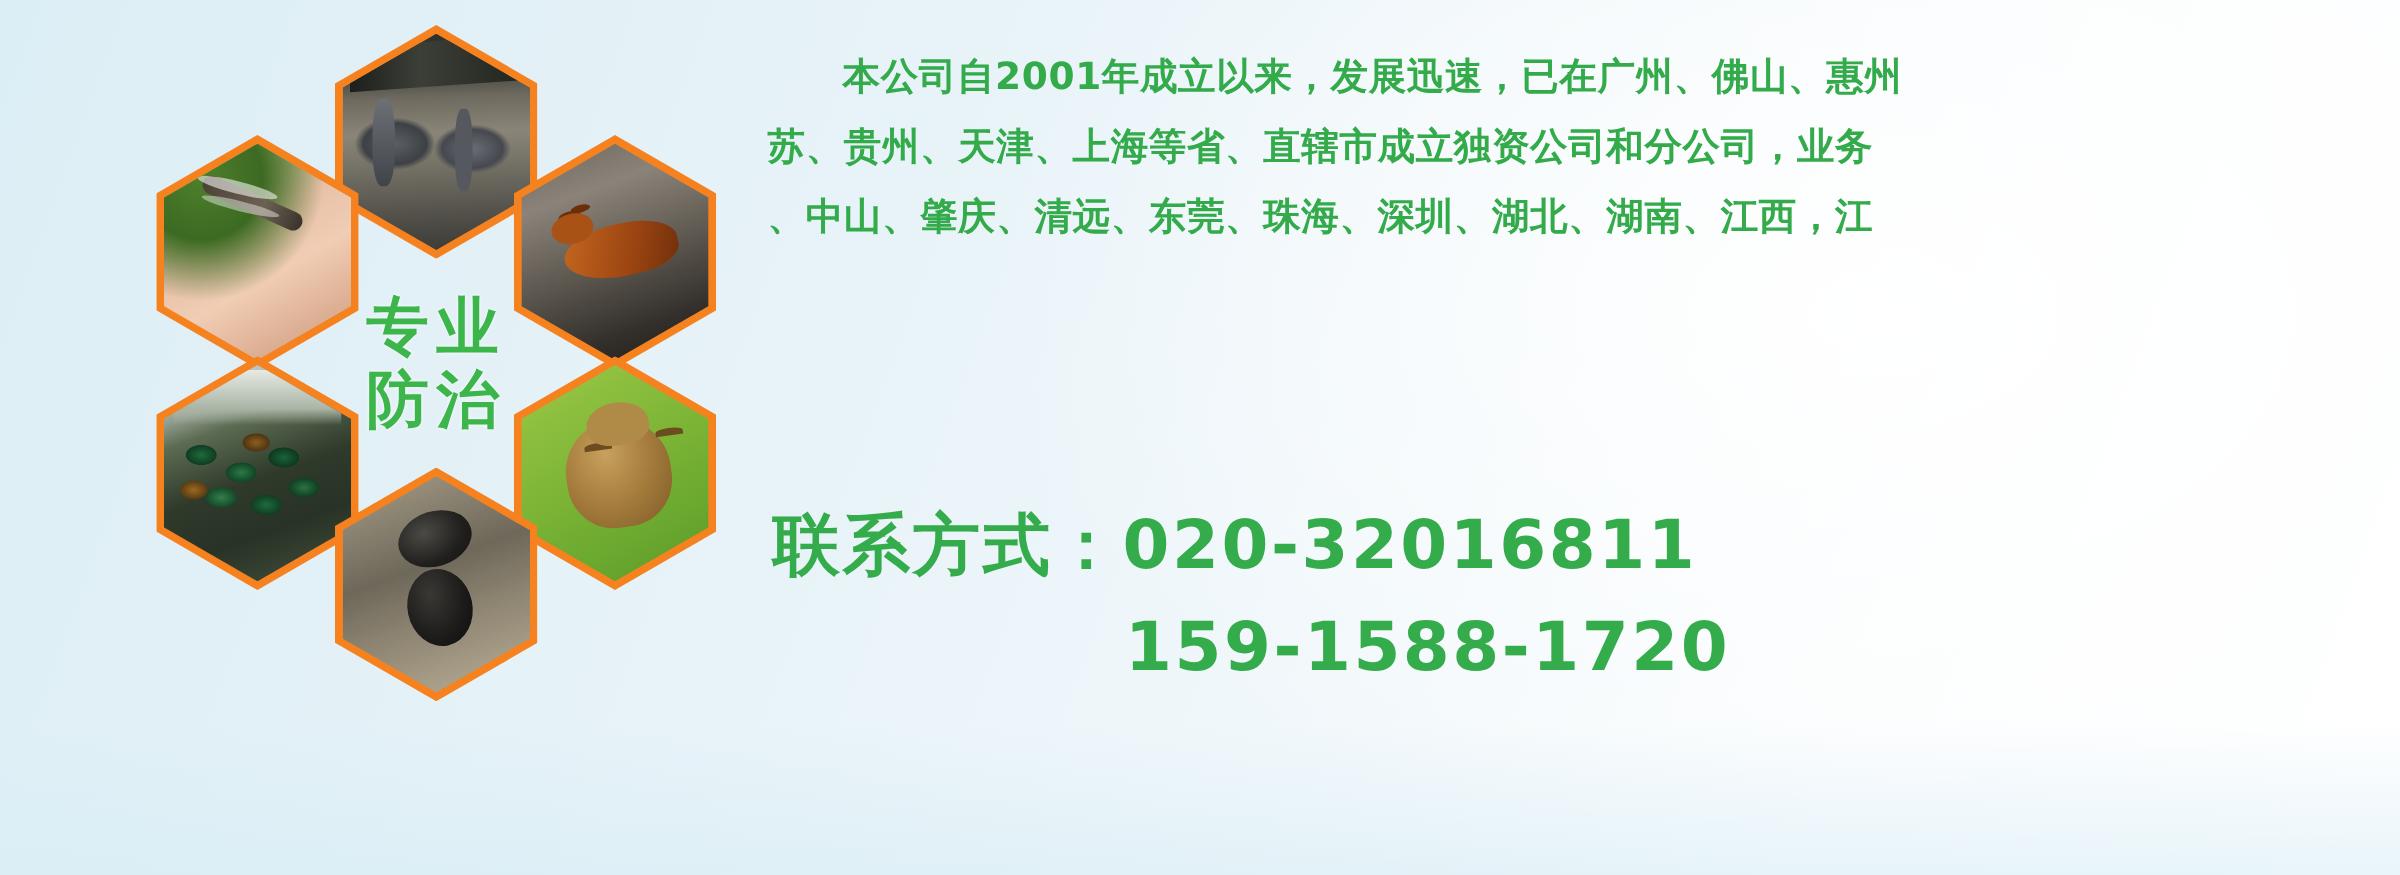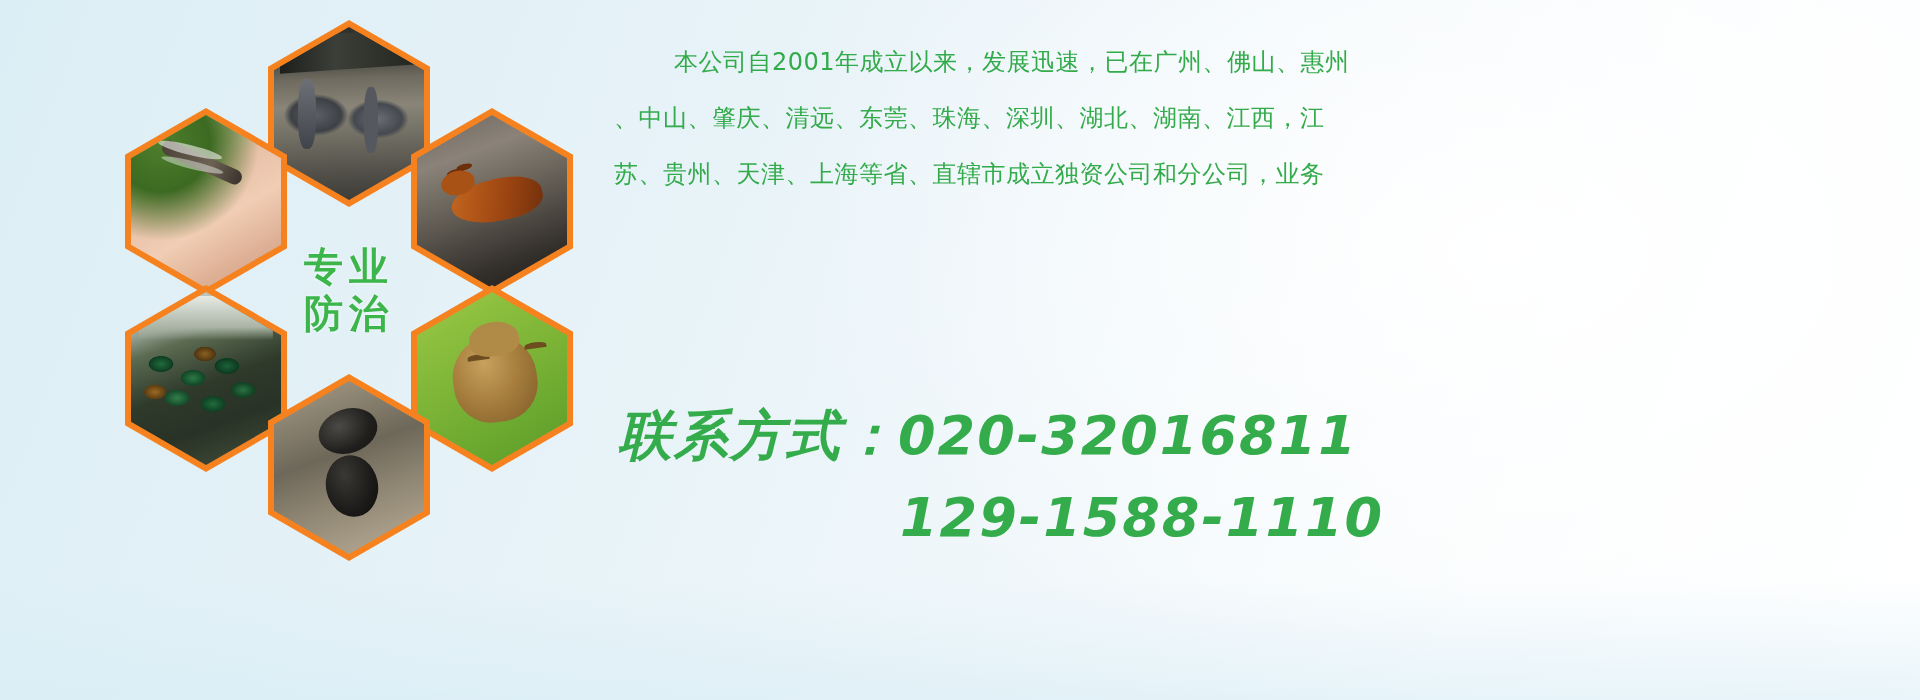--- a/index.html
+++ b/index.html
@@ -48,21 +48,21 @@
   .h-upleft   { left:20px;  top:98px; }
   .h-upright  { left:306px; top:98px; }
   .h-center   { left:163px; top:187px; background:transparent; }
   .h-lowleft  { left:20px;  top:275px; }
   .h-lowright { left:306px; top:275px; }
   .h-bottom   { left:163px; top:364px; }
 
   .h-center .label{
     position:relative;
     color:#3cb54a;
-    font-size:39px;
+    font-size:50px;
     font-weight:bold;
     line-height:1.18;
     letter-spacing:6px;
     text-align:center;
     text-shadow:0 0 3px rgba(255,255,255,0.9);
     font-family:"DejaVu Sans", sans-serif;
   }
 
   
   .art-rats{
@@ -174,40 +174,39 @@
     transform:rotate(-12deg);
   }
 
   
   .intro{
     position:absolute; left:614px; top:34px; width:1290px;
   }
   .intro p{
     color:#33ab4b;
     font-family:"DejaVu Sans", sans-serif;
-    font-size:24px;
-    font-weight:normal;
+    font-size:30px;
+    font-weight:bold;
     line-height:56px;
     letter-spacing:0.5px;
     white-space:nowrap;
   }
   .intro p.first{ text-indent:60px; }
 
   .contact{
     position:absolute; left:618px; top:395px; width:1290px;
   }
   .contact .line{
     color:#35ac4c;
     font-family:"DejaVu Sans", sans-serif;
     font-size:54px;
     font-weight:bold;
     line-height:82px;
     letter-spacing:2px;
     white-space:nowrap;
-    font-style:italic;
   }
   .contact .line.second{ padding-left:282px; }
 </style>
 </head>
 <body>
 
 <div id="banner">
 
   <div class="honeycomb">
 
@@ -251,22 +250,22 @@
       <div class="label">
         <div>专业</div>
         <div>防治</div>
       </div>
     </div>
 
   </div>
 
   <div class="intro">
     <p class="first">本公司自2001年成立以来，发展迅速，已在广州、佛山、惠州</p>
+    <p>苏、贵州、天津、上海等省、直辖市成立独资公司和分公司，业务</p>
     <p>、中山、肇庆、清远、东莞、珠海、深圳、湖北、湖南、江西，江</p>
-    <p>苏、贵州、天津、上海等省、直辖市成立独资公司和分公司，业务</p>
   </div>
 
   <div class="contact">
     <div class="line">联系方式：020-32016811</div>
-    <div class="line second">129-1588-1110</div>
+    <div class="line second">159-1588-1720</div>
   </div>
 
 </div>
 
 </body></html>

